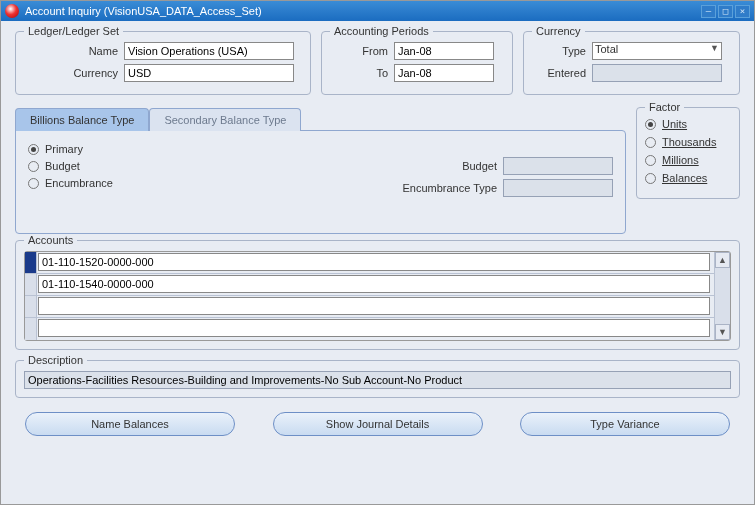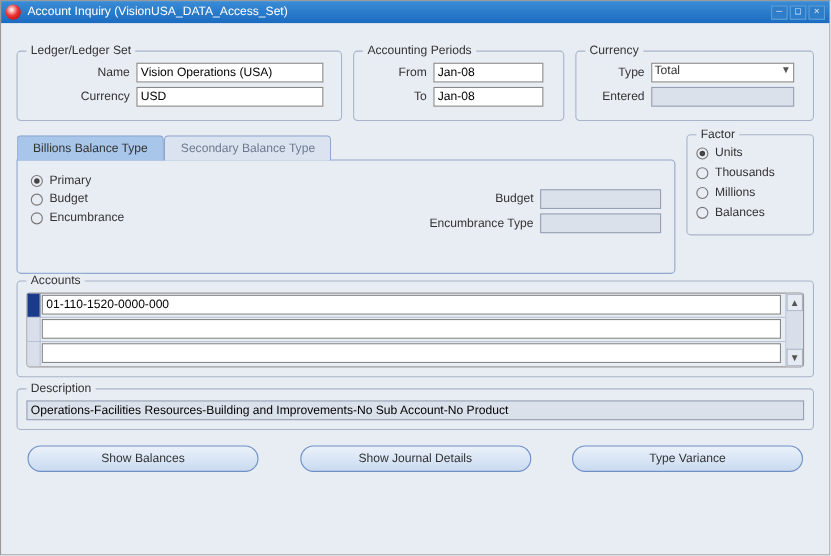--- a/index.html
+++ b/index.html
@@ -4,21 +4,21 @@
 <style>
   * { box-sizing: border-box; margin: 0; padding: 0; }
   body { font-family: Arial, sans-serif; font-size: 11px; background: #fff; }
   .window { width: 755px; height: 505px; border: 1px solid #999; background: #e8ecf3; }
   .titlebar { height: 20px; background: linear-gradient(#3a8cd6, #1b6cc0); color: #fff; display: flex; align-items: center; padding: 0 4px; font-size: 11px; }
   .title-icon { width: 14px; height: 14px; background: radial-gradient(circle at 40% 35%, #fff 0%, #e33 45%, #a00 100%); border-radius: 50%; margin-right: 6px; }
   .titlebar-text { flex: 1; }
   .winbtn { width: 15px; height: 13px; margin-left: 2px; border: 1px solid #5aa0da; background: #2f7cc9; display: inline-flex; align-items: center; justify-content: center; font-family: monospace; font-size: 9px; color: #cde2f5; cursor: pointer; }
   .content { padding: 10px 14px; color: #333; }
 
-  .toprow { display: flex; gap: 10px; margin-top: 15px; }
+  .toprow { display: flex; gap: 10px; }
   .group { border: 1px solid #a9b4c8; border-radius: 4px; padding: 10px 8px 8px 8px; position: relative; background: #e8ecf3; }
   .group-title { position: absolute; top: -7px; left: 8px; background: #e8ecf3; padding: 0 4px; font-size: 11px; }
   .g-ledger { flex: 0 0 296px; }
   .g-periods { flex: 0 0 192px; }
   .g-currency { flex: 1; }
 
   .field-row { display: flex; align-items: center; margin-bottom: 4px; }
   .field-label { text-align: right; padding-right: 6px; }
   .text-input { border: 1px solid #888; background: #fff; height: 18px; padding: 1px 3px; font-size: 11px; }
   .readonly { border: 1px solid #96a1b5; background: #dbe1ea; }
@@ -32,21 +32,21 @@
   .tab.active { background: #a8c5ea; }
   .tab.inactive { background: #dbe3f0; color: #6d7a8e; }
   .tab-content { border: 1px solid #8fa7cf; border-radius: 0 4px 4px 4px; padding: 12px 12px 12px 12px; min-height: 104px; }
   .radiolist { float: left; width: 160px; }
   .radio-line { display: flex; align-items: center; margin-bottom: 5px; cursor: pointer; }
   .radio { width: 11px; height: 11px; border: 1px solid #777; border-radius: 50%; margin-right: 6px; display: inline-flex; align-items: center; justify-content: center; }
   .radio.checked::after { content: ""; width: 5px; height: 5px; background: #444; border-radius: 50%; display: block; }
   .budget-fields { float: right; text-align: right; margin-top: 14px; }
   .budget-fields .field-row { justify-content: flex-end; }
 
-  .factor { width: 116px; align-self: flex-start; }
+  .factor { width: 104px; align-self: flex-start; text-decoration: underline; }
   .factor .radio-line { margin-bottom: 6px; }
 
   .summary-row { display: flex; align-items: center; margin-top: 10px; }
   .summary-row .field-label { width: 175px; }
 
   .accounts-group { margin-top: 6px; }
   .accounts-list { border: 1px solid #999; border-radius: 3px; background: #e8ecf3; display: flex; }
   .acct-rows { flex: 1; }
   .acct-row { display: flex; height: 22px; border-bottom: 1px solid #b9c2d3; }
   .acct-row:last-child { border-bottom: none; }
@@ -179,20 +179,24 @@
     <div class="group accounts-group">
       <div class="group-title">Accounts</div>
       <div class="accounts-list">
         <div class="acct-rows">
           <div class="acct-row">
             <div class="row-sel active"></div>
             <input class="row-input" value="01-110-1520-0000-000" style="">
           </div>
           <div class="acct-row">
             <div class="row-sel"></div>
+            <input class="row-input" value="01-110-1540-0000-000" style="">
+          </div>
+          <div class="acct-row">
+            <div class="row-sel"></div>
             <input class="row-input" value="" style="">
           </div>
           <div class="acct-row">
             <div class="row-sel"></div>
             <input class="row-input" value="" style="">
           </div>
         </div>
         <div class="scroll-col">
           <div class="sbtn">▲</div>
           <div class="strack"></div>
@@ -200,19 +204,19 @@
         </div>
       </div>
     </div>
 
     <div class="group desc-group">
       <div class="group-title">Description</div>
       <input class="text-input desc-input readonly" value="Operations-Facilities Resources-Building and Improvements-No Sub Account-No Product" style="">
     </div>
 
     <div class="button-row">
-      <div class="action-btn">Show Balances</div>
+      <div class="action-btn">Name Balances</div>
       <div class="action-btn">Show Journal Details</div>
       <div class="action-btn">Type Variance</div>
     </div>
 
   </div>
 </div>
 
 </body></html>

